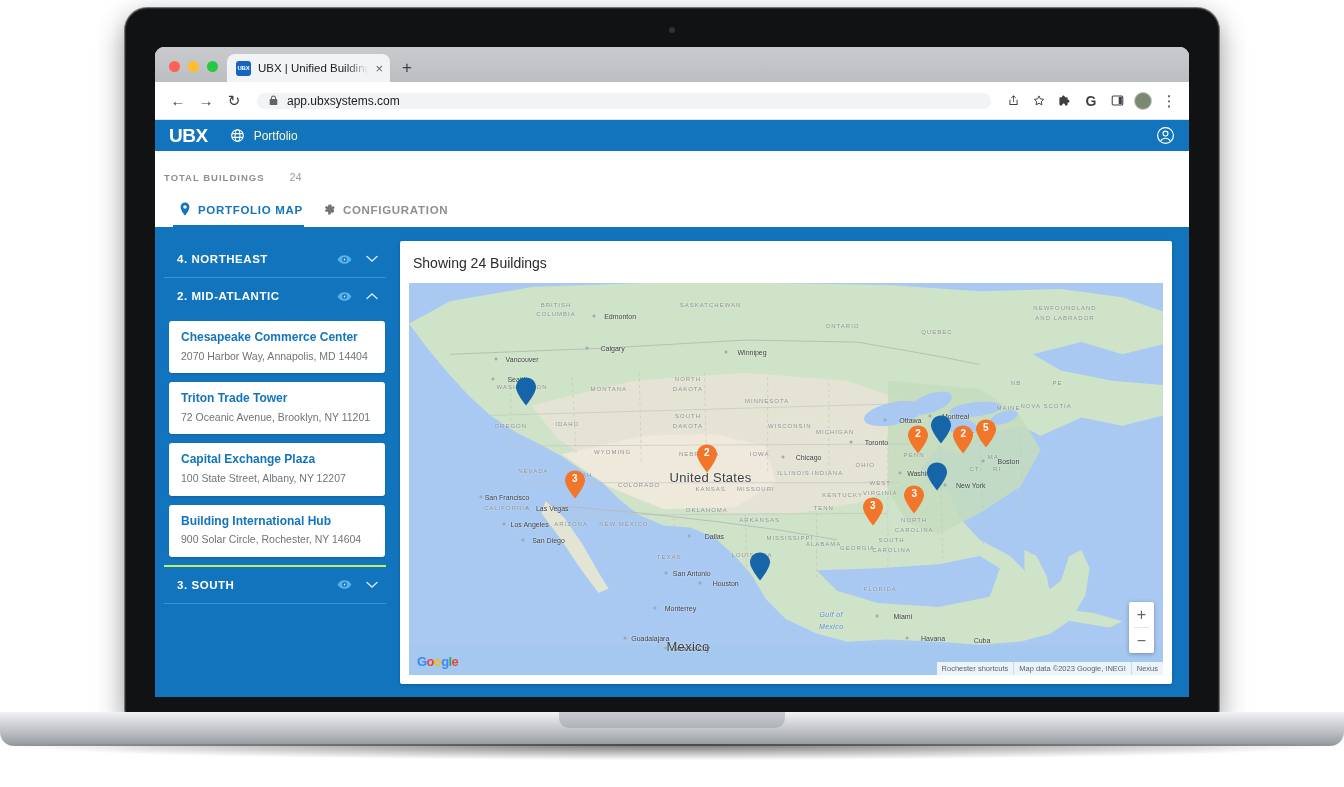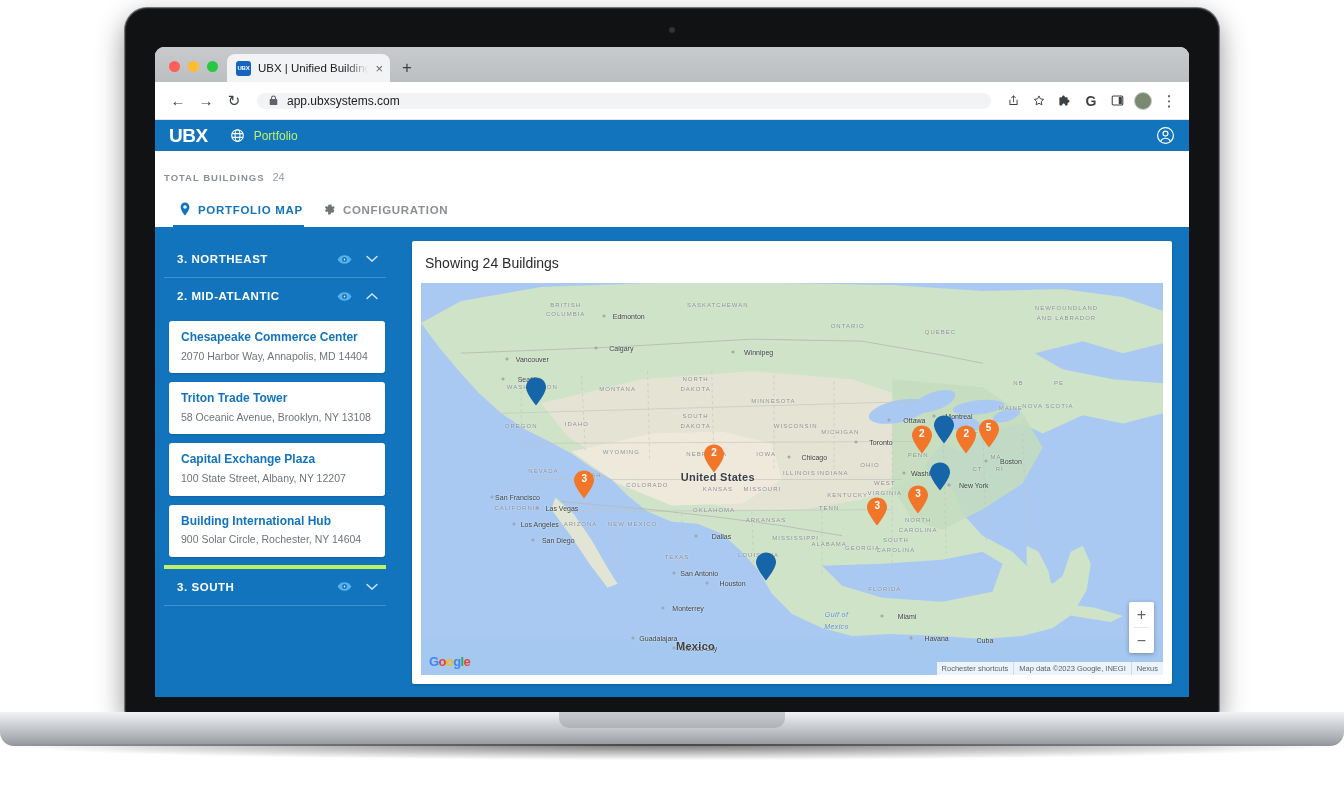--- a/index.html
+++ b/index.html
@@ -101,27 +101,27 @@
 
   #appbar {
     height: 31px; background: #1274bc; display: flex; align-items: center;
     padding: 0 14px; gap: 0;
   }
   #ubx-logo {
     font-size: 19px; font-weight: 800; color: #fff; letter-spacing: -0.5px;
     font-family: "Liberation Sans", sans-serif;
   }
   #globe-icon { margin-left: 22px; display: flex; align-items: center; }
-  #portfolio-link { margin-left: 9px; font-size: 12px; color: #bef264; }
+  #portfolio-link { margin-left: 9px; font-size: 12px; color: #fef9c3; }
   #appbar-spacer { flex: 1 1 auto; }
   #account-icon { display: flex; align-items: center; }
 
   #page-head { background: #fff; padding: 14px 0 0 9px; }
   #page-title { font-size: 19px; color: #222; font-weight: 400; line-height: 1.2; }
-  #total-row { margin-top: 6px; display: flex; align-items: flex-end; gap: 8px; }
+  #total-row { margin-top: 6px; display: flex; align-items: flex-end; gap: 25px; }
   #total-label { font-size: 9.5px; color: #8a8f94; letter-spacing: 1.0px; font-weight: 700; }
   #total-value { font-size: 11px; color: #9aa0a6; }
 
   #tabs { display: flex; gap: 0; margin-top: 13px; padding-left: 9px; }
   .app-tab {
     display: flex; align-items: center; gap: 7px;
     padding: 6px 14px 9px 6px; font-size: 11.5px; letter-spacing: .7px; font-weight: 600;
     color: #8a8f94; position: relative;
   }
   .app-tab.active { color: #1274bc; }
@@ -146,35 +146,35 @@
   .group-body { padding: 7px 0 4px 0; }
   .bcard {
     background: #ffffff; border-radius: 3px; margin: 0 1px 9px 5px;
     padding: 9px 12px 10px 12px; box-shadow: 0 1px 2px rgba(0,0,0,.14);
   }
   .bname { font-size: 12px; font-weight: 700; color: #1274bc; line-height: 1.3; }
   .baddr { font-size: 10.5px; color: #6e7478; margin-top: 4px; line-height: 1.3; }
 
   
   #map-panel {
-    flex: 1 1 auto; margin-left: 26px; background: #ffffff;
+    flex: 1 1 auto; margin-left: 14px; background: #ffffff;
     border-radius: 2px; box-shadow: 0 1px 3px rgba(0,0,0,.2);
     display: flex; flex-direction: column; height: 443px;
   }
   #map-head { padding: 14px 0 12px 13px; font-size: 14px; color: #2b2b2b; }
   #map-wrap { flex: 1 1 auto; margin: 0 9px 9px 9px; position: relative; overflow: hidden; background: #a4c8f0; }
   #map-canvas { position: absolute; inset: 0; }
   .maplabel {
     position: absolute; color: #6a6f73; font-size: 6.5px; letter-spacing: .4px;
     white-space: nowrap; text-shadow: 0 0 2px rgba(255,255,255,.85);
     pointer-events: none;
   }
   .maplabel.state { color: #8a8f90; font-size: 6px; letter-spacing: 1px; }
   .maplabel.city { color: #3c4043; font-size: 7px; letter-spacing: 0; }
-  .maplabel.country { color: #3c4043; font-size: 11px; font-weight: 700; letter-spacing: .3px; }
+  .maplabel.country { color: #3c4043; font-size: 13px; font-weight: 400; letter-spacing: .3px; }
   .maplabel.water { color: #5d8fc7; font-size: 7px; font-style: italic; }
   .citydot {
     position: absolute; width: 3px; height: 3px; border-radius: 50%;
     border: 1px solid #8b9094; background: #fff;
   }
 
   
   .mk { position: absolute; width: 21px; height: 29px; transform: translate(-50%,-100%); }
   .mk svg { display:block; }
   .mk .cnt {
@@ -319,21 +319,21 @@
         </div>
       </div>
     </div>
 
     <div id="body-area">
 
       <div id="sidebar">
 
         <div>
           <div class="group-head">
-            <span class="group-title">3. NORTHEAST</span>
+            <span class="group-title">4. NORTHEAST</span>
             <span class="eye-btn">
               <svg width="15" height="11" viewBox="0 0 18 12">
                   <path d="M9 .8C5 .8 1.8 3.4.6 6c1.2 2.6 4.4 5.2 8.4 5.2S16.2 8.6 17.4 6C16.2 3.4 13 .8 9 .8z" fill="#4fb3f0"></path>
                   <circle cx="9" cy="6" r="2.7" fill="#0b5d9b"></circle>
                   <circle cx="9" cy="6" r="1.1" fill="#fff"></circle>
                 </svg>
             </span>
             <span class="chev">
               <svg width="12" height="8" viewBox="0 0 12 8">
                   <path d="M1 1.5L6 6l5-4.5" fill="none" stroke="#d4e7f7" stroke-width="1.4" stroke-linecap="round"></path>
@@ -358,34 +358,34 @@
                 </svg>
             </span>
           </div>
           <div class="group-body">
             <div class="bcard">
               <div class="bname">Chesapeake Commerce Center</div>
               <div class="baddr">2070 Harbor Way, Annapolis, MD 14404</div>
             </div>
             <div class="bcard">
               <div class="bname">Triton Trade Tower</div>
-              <div class="baddr">58 Oceanic Avenue, Brooklyn, NY 13108</div>
+              <div class="baddr">72 Oceanic Avenue, Brooklyn, NY 11201</div>
             </div>
             <div class="bcard">
               <div class="bname">Capital Exchange Plaza</div>
               <div class="baddr">100 State Street, Albany, NY 12207</div>
             </div>
             <div class="bcard" style="margin-bottom:4px;">
               <div class="bname">Building International Hub</div>
               <div class="baddr">900 Solar Circle, Rochester, NY 14604</div>
             </div>
           </div>
         </div>
 
-        <div style="border-top:4px solid #bef264;">
+        <div style="border-top:2px solid #bef264;">
           <div class="group-head">
             <span class="group-title">3. SOUTH</span>
             <span class="eye-btn">
               <svg width="15" height="11" viewBox="0 0 18 12">
                   <path d="M9 .8C5 .8 1.8 3.4.6 6c1.2 2.6 4.4 5.2 8.4 5.2S16.2 8.6 17.4 6C16.2 3.4 13 .8 9 .8z" fill="#4fb3f0"></path>
                   <circle cx="9" cy="6" r="2.7" fill="#0b5d9b"></circle>
                   <circle cx="9" cy="6" r="1.1" fill="#fff"></circle>
                 </svg>
             </span>
             <span class="chev">

